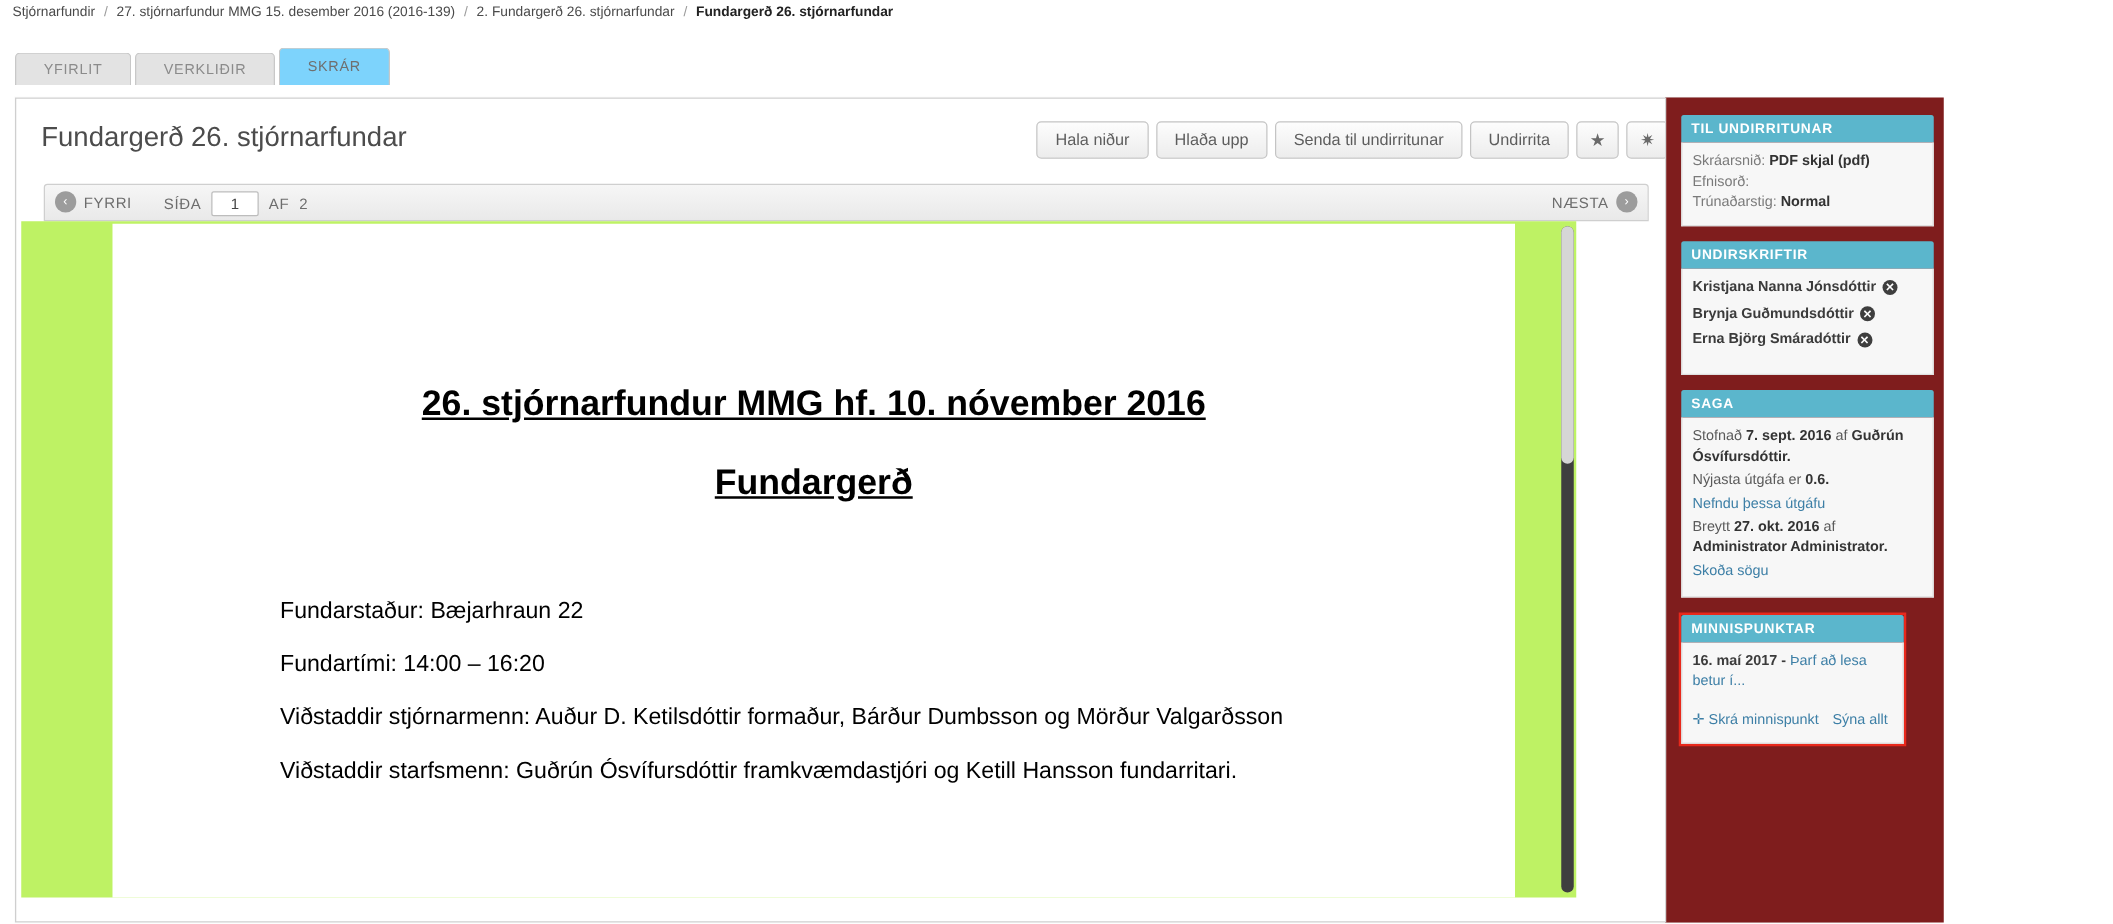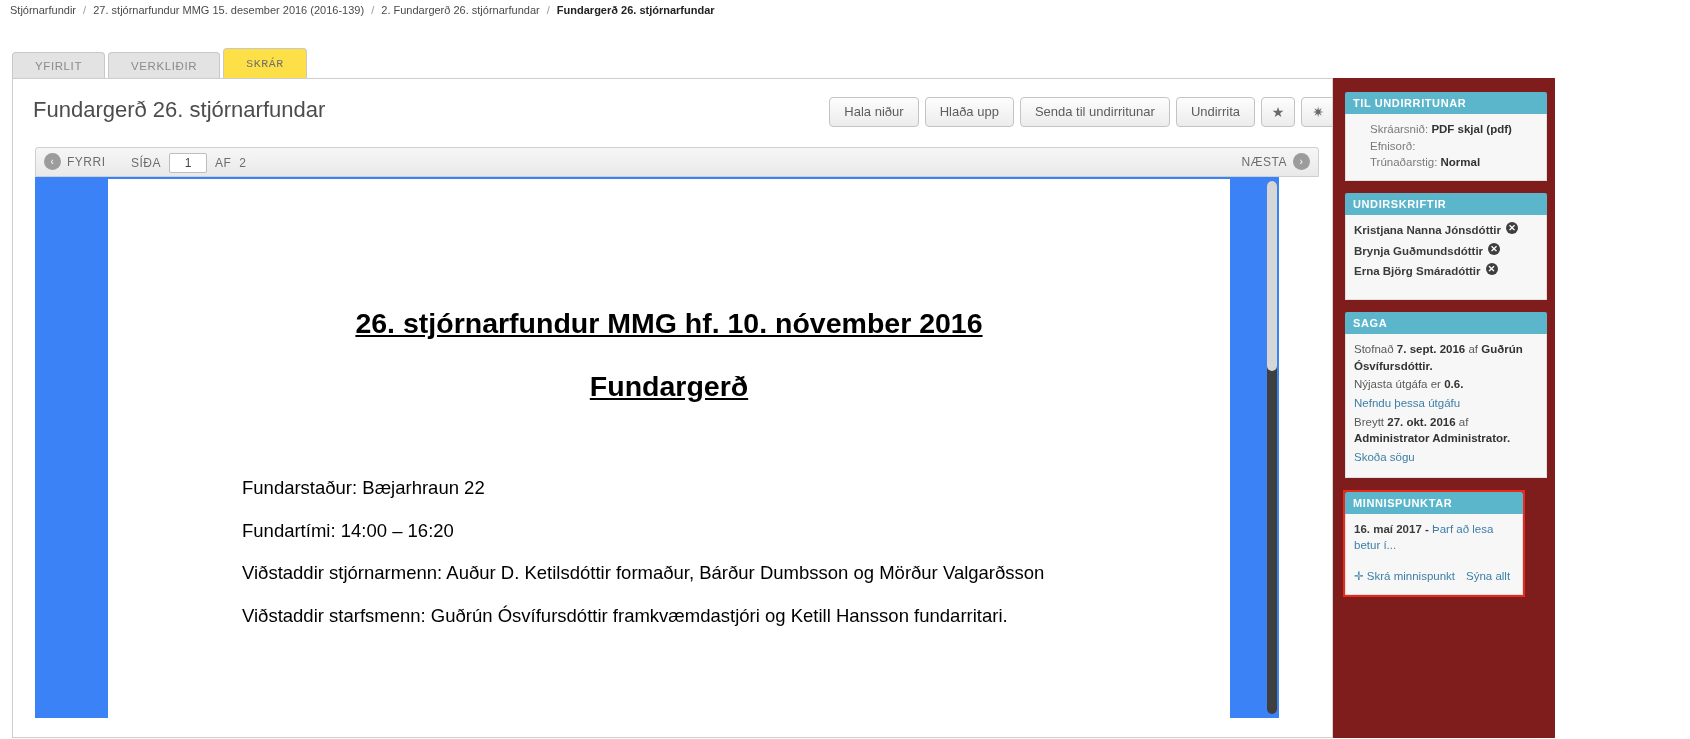--- a/index.html
+++ b/index.html
@@ -27,49 +27,48 @@
   .breadcrumb a {
     color: #4a4a4a;
     text-decoration: none;
   }
   .breadcrumb .sep { color: #9b9b9b; margin: 0 4px; }
   .breadcrumb .current { font-weight: bold; color: #222; }
 
   
   .tabs {
     position: absolute;
-    left: 12px; top: 50px;
+    left: 12px; top: 40px;
     height: 28px;
     display: flex;
     align-items: flex-end;
     justify-content: flex-end;
   }
   .tab {
     height: 26px;
     padding: 0 22px;
     line-height: 26px;
     font-size: 11.5px;
     letter-spacing: 0.6px;
     color: #8b8b8b;
     background: #e3e3e3;
     border: 1px solid #c8c8c8;
     border-bottom: none;
     border-radius: 4px 4px 0 0;
     margin-right: 3px;
     text-align: center;
   }
   .tab.active {
-    background: #fde047;
+    background: #7dd3fc;
     color: #6f6f6f;
     height: 30px;
     line-height: 30px;
     border-color: #c8c8c8;
     position: relative;
     z-index: 5;
-    font-family: Liberation Mono, monospace;
   }
 
   
   .panel {
     position: absolute;
     left: 12px; top: 78px;
     width: 1524px; height: 660px;
     background: #ffffff;
     border: 1px solid #cfcfcf;
     box-shadow: 0 0 0 1px rgba(0,0,0,0.01);
@@ -153,23 +152,23 @@
     border-radius: 2px;
     text-align: center;
     font-size: 12px;
     color: #444;
     font-family: "Liberation Sans", sans-serif;
   }
 
   
   .viewer {
     position: absolute;
-    left: 22px; top: 98px;
+    left: 4px; top: 98px;
     width: 1244px; height: 541px;
-    background: #3b82f6;
+    background: #bef264;
     overflow: hidden;
   }
   .page {
     position: absolute;
     left: 73px; top: 2px;
     width: 1122px; height: 700px;
     background: #ffffff;
   }
   .page h1 {
     margin: 0;
@@ -241,26 +240,27 @@
   .card-body {
     background: #f7f7f7;
     border: 1px solid #e0e0e0;
     border-top: none;
     padding: 7px 8px 9px 8px;
     font-size: 11.5px;
     color: #5a5a5a;
     line-height: 1.45;
   }
   .card-body b { color: #333; }
-  .kv .lbl { color: #7a7a7a; margin-left: 16px; }
+  .kv .lbl { color: #7a7a7a; }
   .sig-row {
     font-size: 11.5px;
     font-weight: bold;
     color: #3b3b3b;
     display: flex;
+    align-items: center;
     gap: 5px;
     margin-bottom: 4px;
   }
   .sig-row:last-child { margin-bottom: 10px; }
   .dot-x {
     width: 12px; height: 12px;
     border-radius: 50%;
     background: #3e3e3e;
     color: #fff;
     font-size: 9px;

